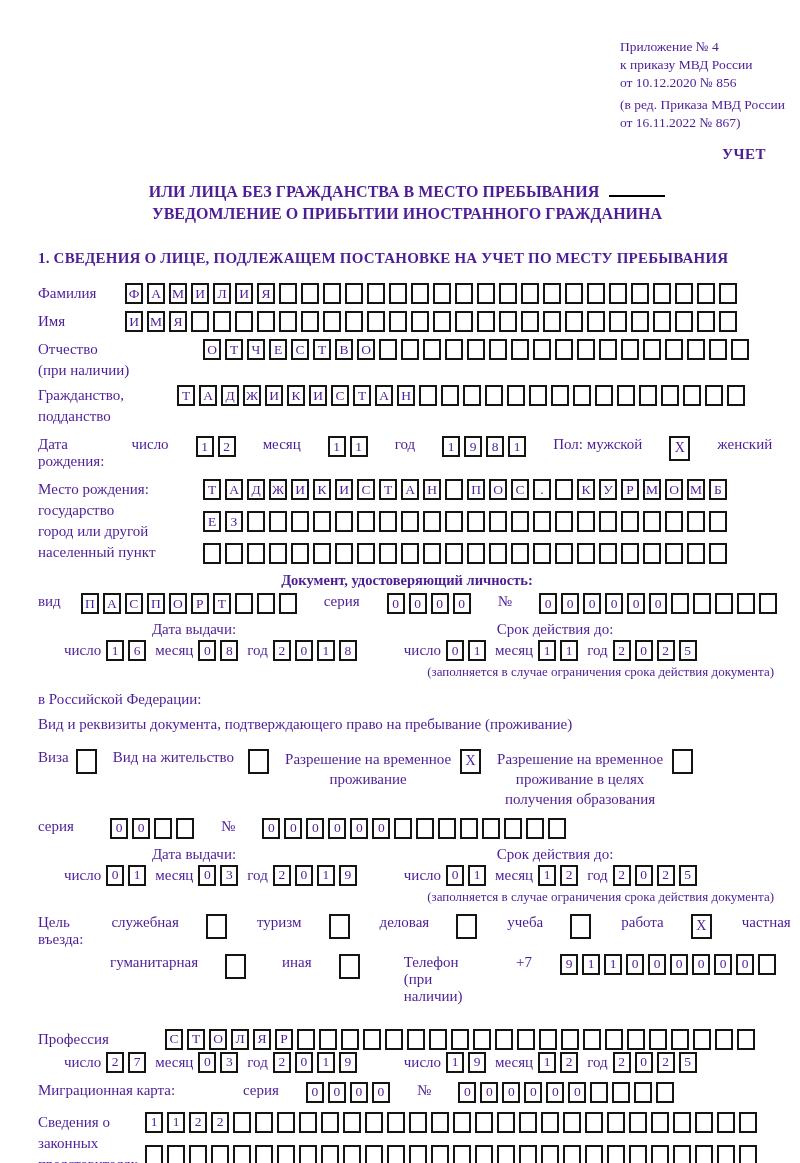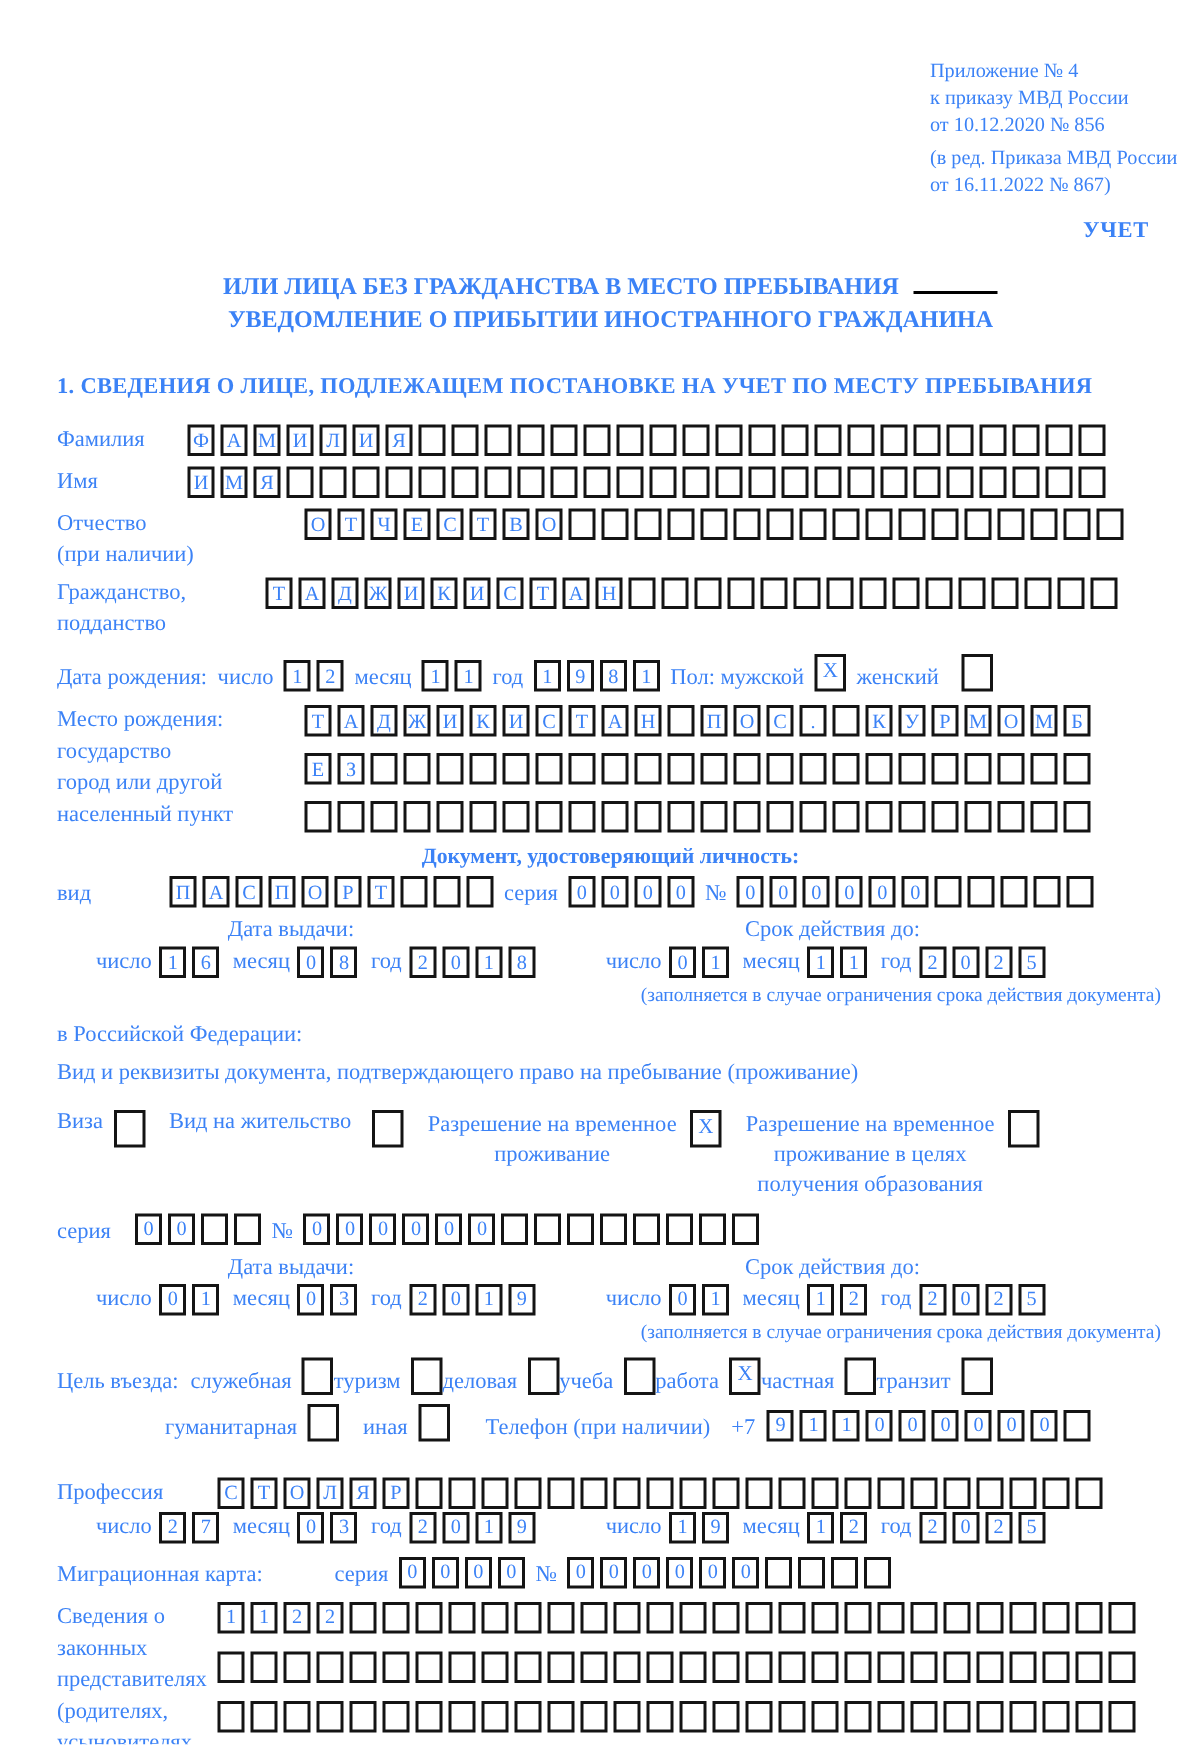--- a/index.html
+++ b/index.html
@@ -1,18 +1,18 @@
 <!DOCTYPE html>
 <html><head>
 <meta charset="utf-8">
 <style>
   html,body{margin:0;padding:0;background:#fff;}
   .page{
     position:relative;width:800px;height:1163px;box-sizing:border-box;
-    padding:38px 24px 14px 38px;background:#fff;color:#3b82f6;
+    padding:38px 24px 14px 38px;background:#fff;color:#4c1d95;
     font-family:"Liberation Serif","DejaVu Serif",serif;font-size:15px;overflow:hidden;
   }
   
   .appendix{margin-left:582px;font-size:13.5px;line-height:1.32;white-space:nowrap;}
   .appendix .gap{height:5px;}
   .forma{font-weight:bold;text-align:right;padding-right:10px;margin-top:14px;font-size:15px;letter-spacing:.5px;}
   
   .title{{}text-align:center;font-weight:bold;font-size:16px;line-height:1.4;margin-top:18px;}
   .uline{display:inline-block;width:56px;border-bottom:2px solid #000;margin-left:10px;vertical-align:baseline;}
   .sec{font-weight:bold;font-size:15px;margin-top:24px;letter-spacing:.2px;}
@@ -43,23 +43,23 @@
   .pairrow{display:flex;align-items:center;margin-top:2px;}
   .pairrow .dg1{margin-left:26px;}
   .pairrow .dg2{margin-left:38px;}
   .note{font-size:13px;text-align:right;margin-top:3px;padding-right:2px;}
   
   .docheading{text-align:center;font-weight:bold;font-size:14.5px;margin-top:8px;}
   
   .opt{display:flex;align-items:flex-start;}
   .opt .olbl{margin-right:7px;white-space:nowrap;}
   .optlines{display:flex;flex-direction:column;text-align:center;margin-right:9px;line-height:1.35;}
-  .mid{align-items:flex-end;}
+  .mid{align-items:flex-start;gap:20px;}
   .m8{margin-left:8px;}
-  .m10{}
+  .m10{margin-left:10px;}
   .m14{margin-left:14px;}
   .m16{margin-left:16px;}
   .m24{margin-left:24px;}
   .m72{margin-left:72px;}
   .inline-lbl{margin:0 7px;white-space:nowrap;}
 </style>
 </head>
 <body>
 
 <div class="page">

